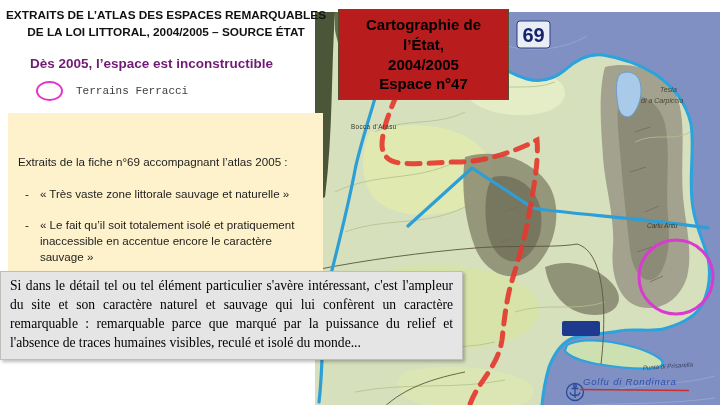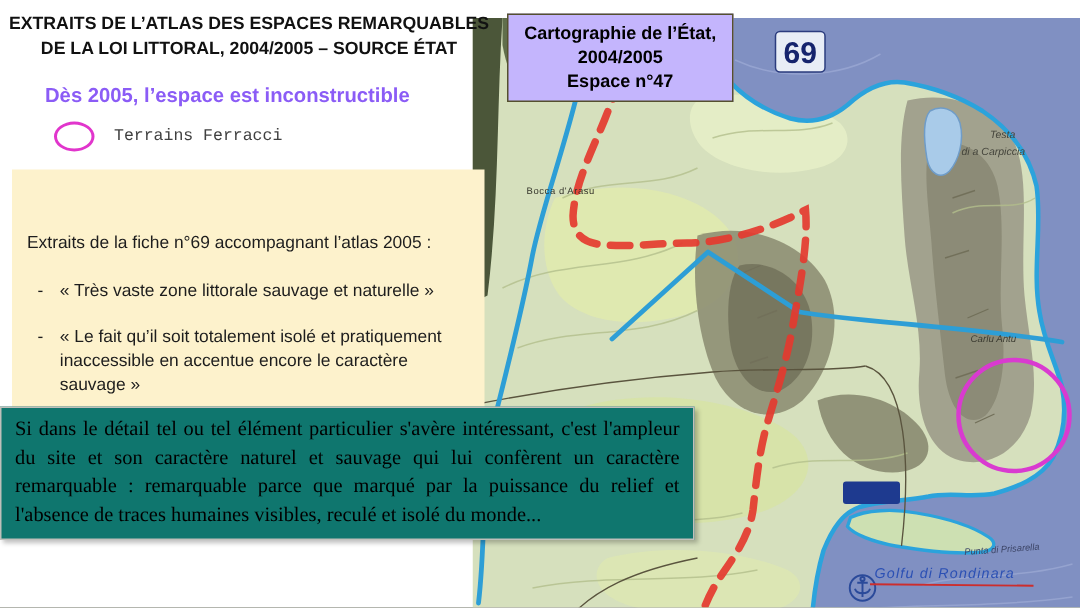--- a/index.html
+++ b/index.html
@@ -9,45 +9,45 @@
   }
   .map-wrap { position:absolute; left:315px; top:12px; width:405px; height:291px; }
   .map-wrap svg { display:block; }
 
   .title {
     position:absolute; top:7px; left:0; width:332px; text-align:center;
     font-weight:bold; font-size:11.8px; line-height:1.4; color:#111; z-index:3;
   }
   .subtitle {
     position:absolute; top:56px; left:30px; font-size:13.5px; font-weight:bold;
-    color:#8b5cf6; z-index:3;
+    color:#701a75; z-index:3;
   }
   .legend { position:absolute; top:81px; left:36px; display:flex; align-items:center; gap:13px; z-index:3;font-family:Liberation Mono, monospace; }
   .legend-circle { width:23px; height:16px; border:2.5px solid #e135cc; border-radius:50%; background:transparent; }
   .legend-label { font-size:11px; color:#404040; }
 
   .extract-box {
     position:absolute; left:8px; top:113px; width:297px; background:#fdf2cc;
     padding:10px 8px 16px 10px; font-size:11.6px; color:#1d1d1d; z-index:3; line-height:1.35;
   }
   .extract-heading { margin-bottom:4px;margin-top:31px; }
   .bullet { display:flex; gap:11px; margin-top:16px; padding-left:7px; }
   .bullet .dash { flex:0 0 auto; }
 
   .quote-box {
-    position:absolute; left:0; top:271px; width:443px; background:#0f766e;
+    position:absolute; left:0; top:271px; width:443px; background:#e5e5e5;
     border:1px solid #bfbfba; box-shadow:2px 2px 3px rgba(0,0,0,.25);
     padding:4px 9px 7px 9px; font-family:"Liberation Serif", serif;
     font-size:13.6px; line-height:1.4; text-align:justify; color:#000; z-index:6;
   }
 
   .callout {
-    position:absolute; left:338px; top:9px; width:141px; background:#c4b5fd;
+    position:absolute; left:338px; top:9px; width:141px; background:#b91c1c;
     border:1px solid #55502f; text-align:center; font-weight:bold;
-    font-size:12px; line-height:1.32; padding:5px 4px; color:#000; z-index:4;
+    font-size:15px; line-height:1.32; padding:5px 14px; color:#000; z-index:4;
   }
 
   svg text { font-family:"Liberation Sans", sans-serif; }
 </style>
 </head>
 <body>
 
 <div class="slide">
 
   <div class="map-wrap">

